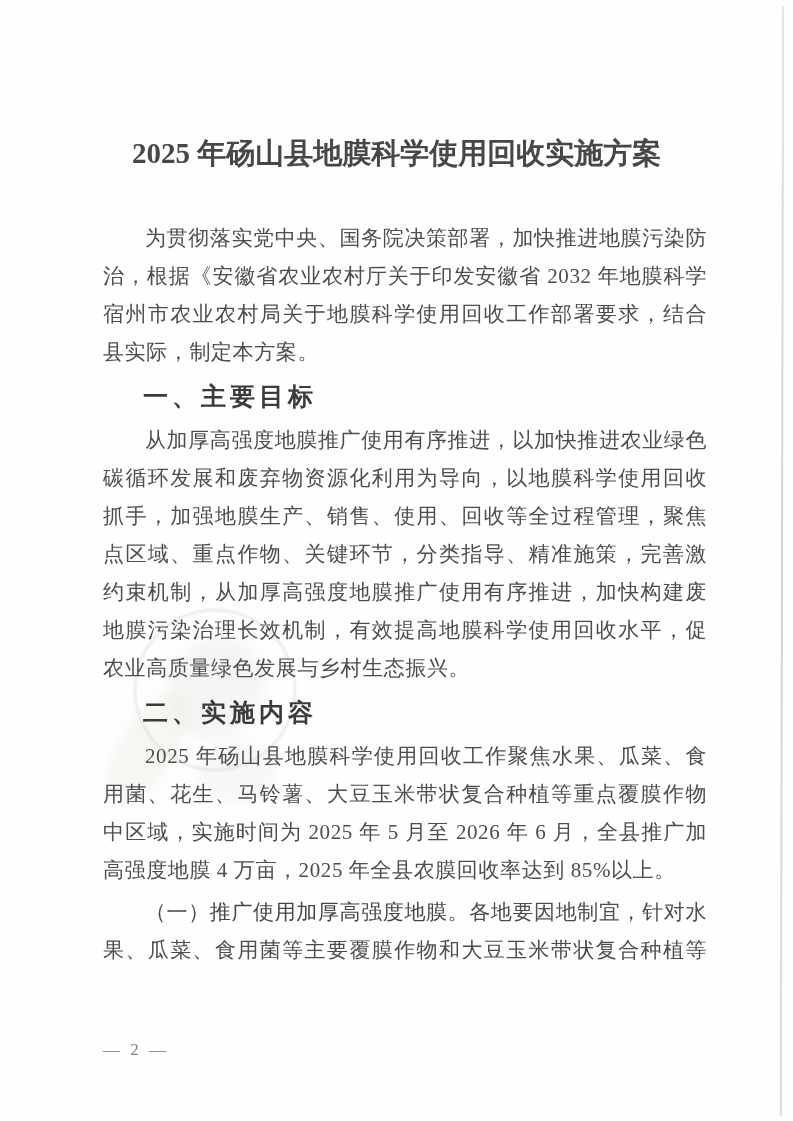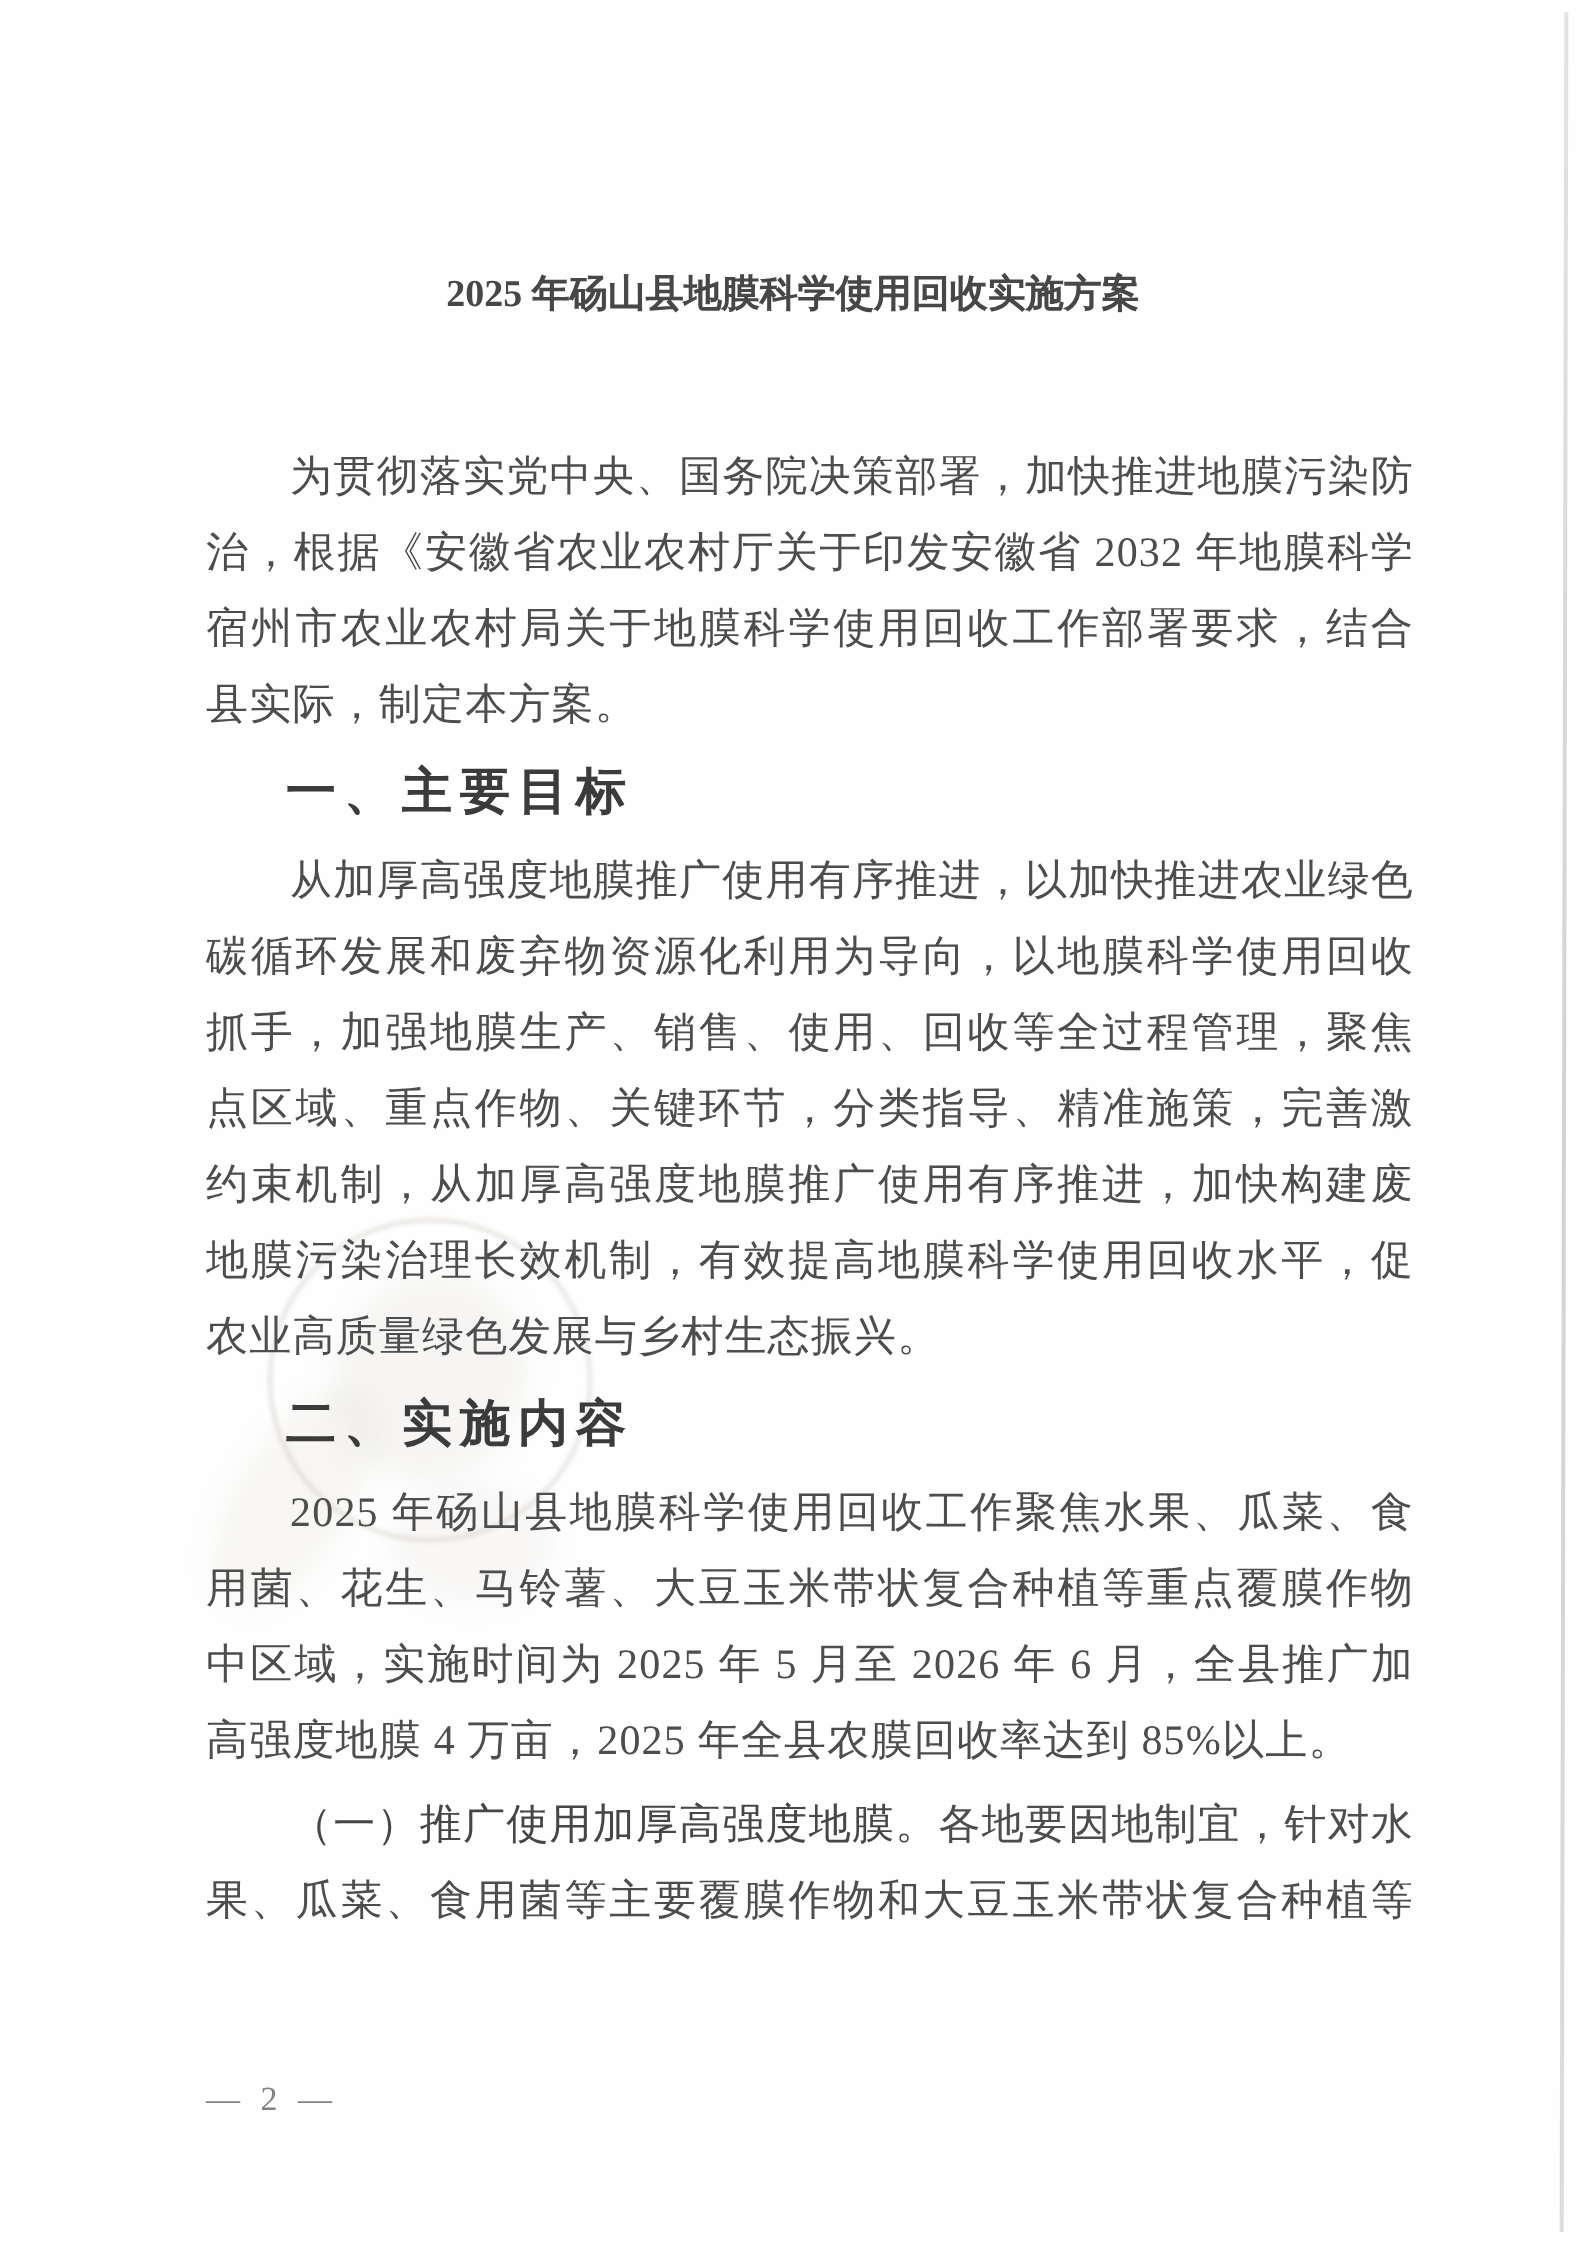--- a/index.html
+++ b/index.html
@@ -28,21 +28,21 @@
     height: 1110px;
     background: linear-gradient(#e3e3e3, #d2d2d2, #dcdcdc);
     transform: rotate(0.12deg);
   }
   .doc-title {
     position: absolute;
     top: 134px;
     left: 0;
     width: 100%;
     text-align: center;
-    font-size: 19px;
+    font-size: 29px;
     font-weight: bold;
     color: #474747;
     font-family: "Liberation Serif", serif;
     white-space: nowrap;
   }
   .doc-body {
     position: absolute;
     left: 103px;
     top: 219px;
     width: 604px;

